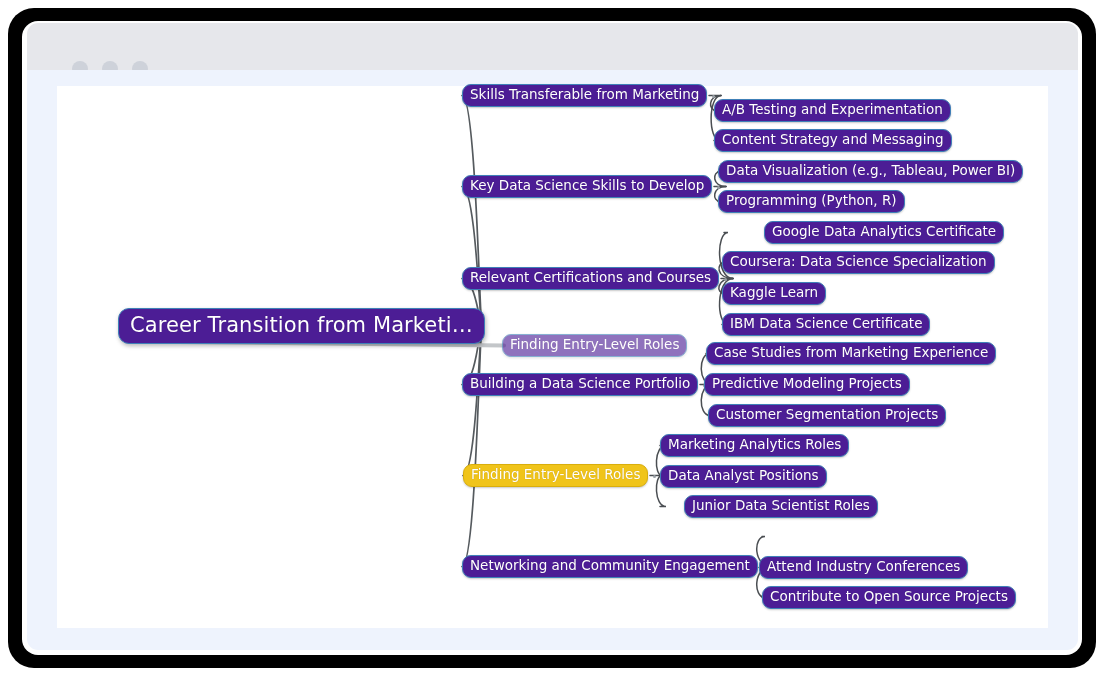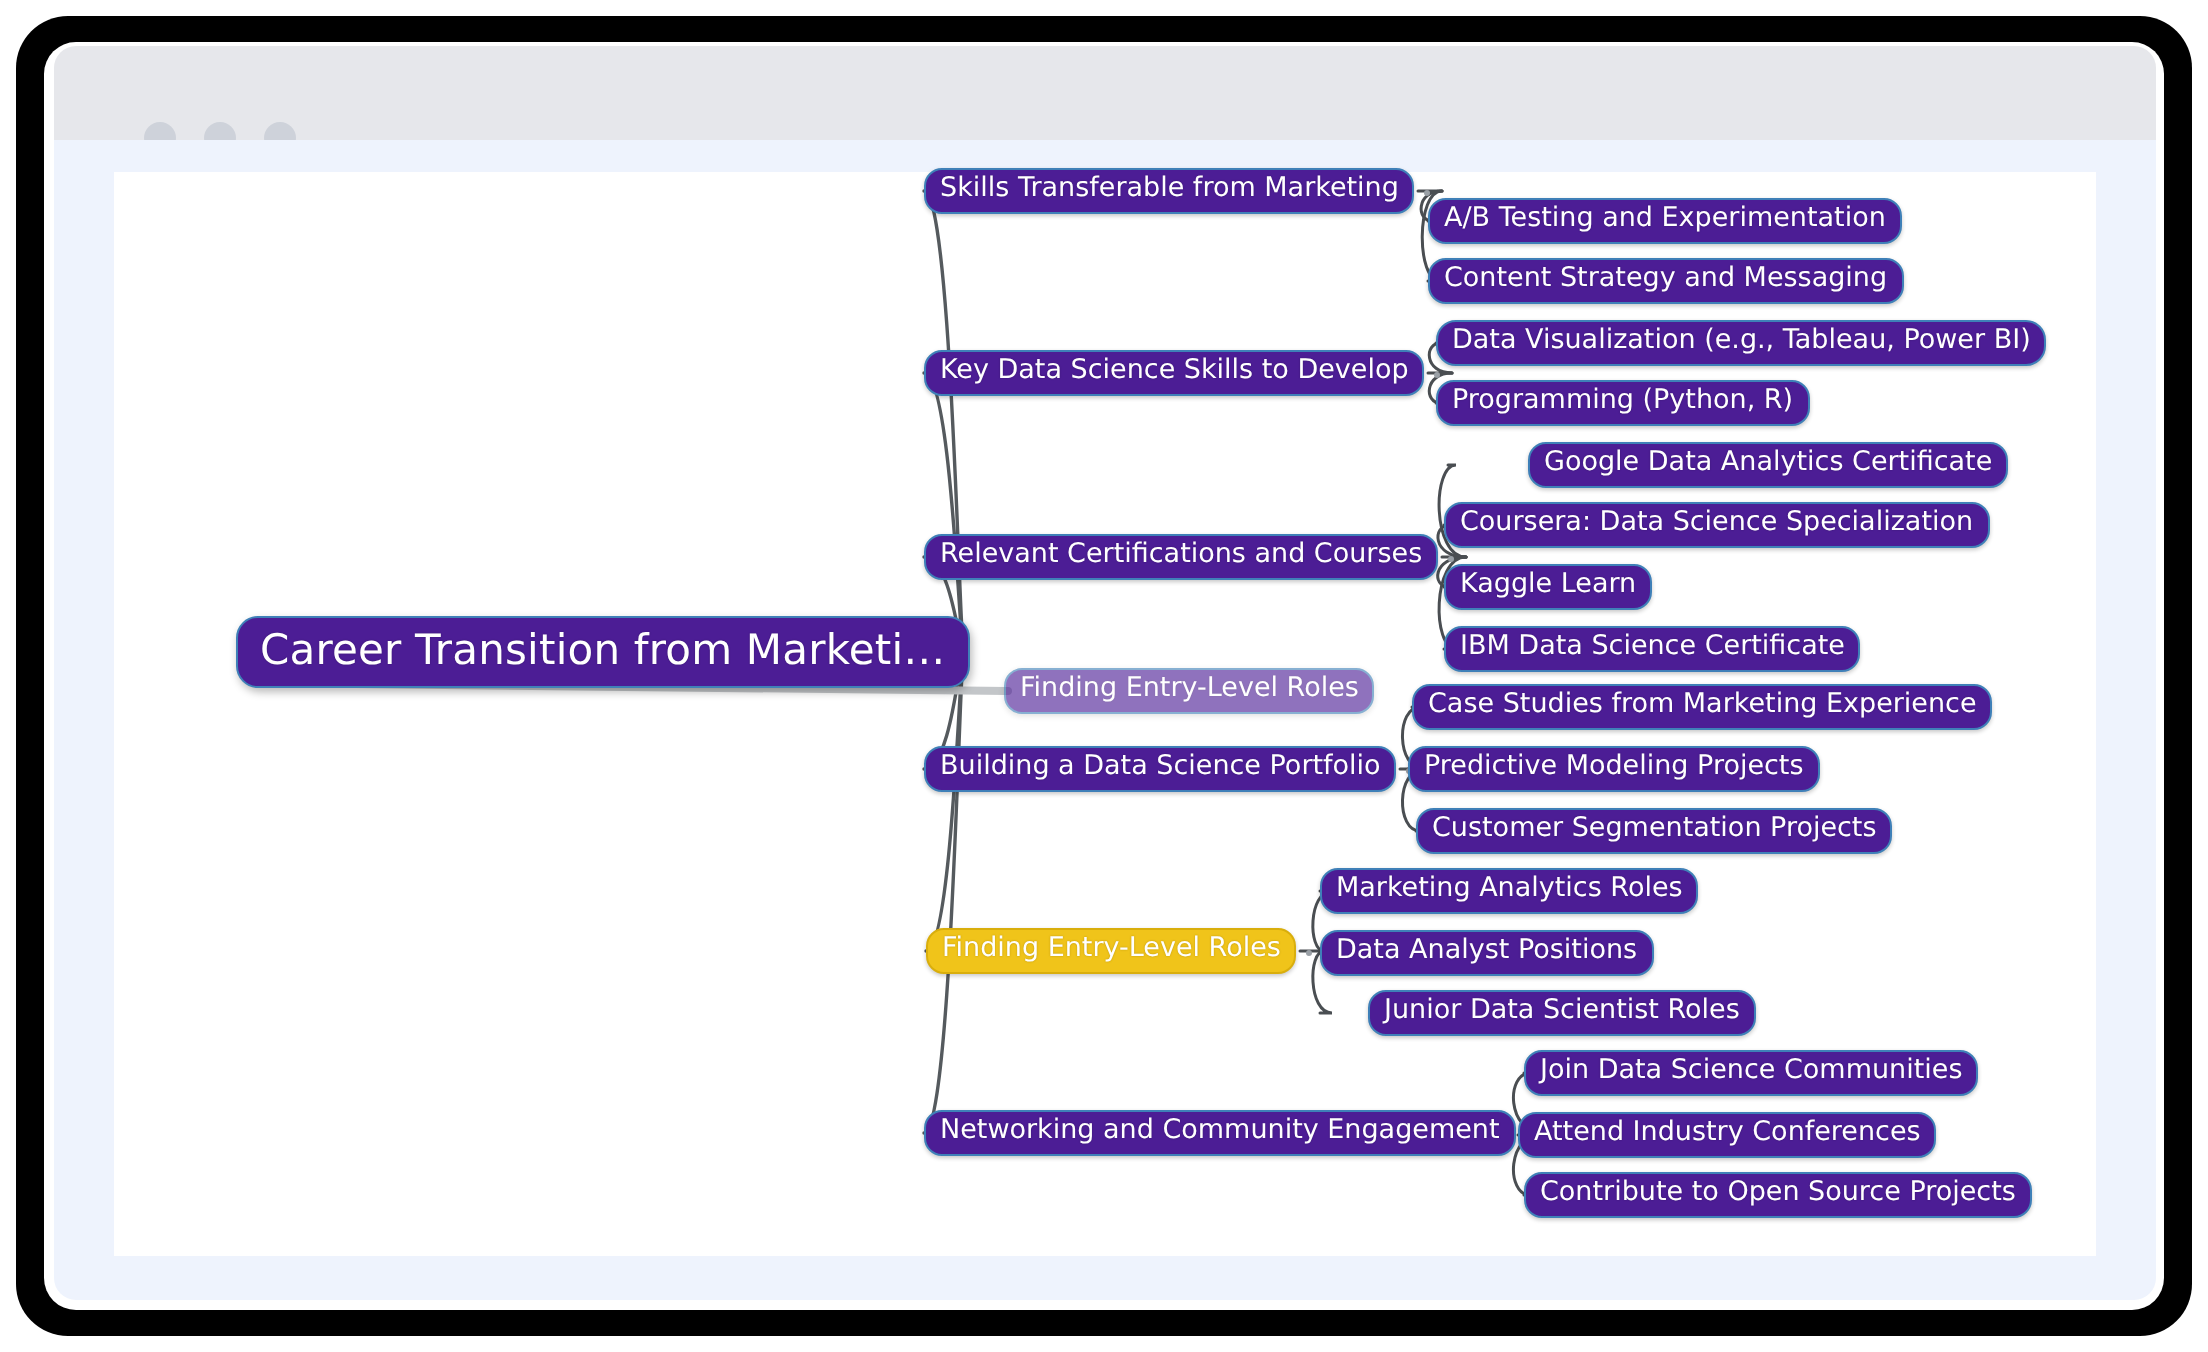--- a/index.html
+++ b/index.html
@@ -191,17 +191,16 @@
     <div class="node lvl2" style="left: 704px; top: 373px;">Predictive Modeling Projects</div>
     <div class="node lvl2" style="left: 706px; top: 342px;">Case Studies from Marketing Experience</div>
     <div class="node lvl2" style="left: 708px; top: 404px; text-align: center;">Customer Segmentation Projects</div>
     <div class="node lvl1 highlight" style="left: 463px; top: 464px;">Finding Entry-Level Roles</div>
     <div class="collapse-dot" style="left: 653px; top: 474.5px;"></div>
     <div class="node lvl2" style="left: 660px; top: 434px;">Marketing Analytics Roles</div>
     <div class="node lvl2" style="left: 660px; top: 465px;">Data Analyst Positions</div>
     <div class="node lvl2" style="left: 684px; top: 495px;">Junior Data Scientist Roles</div>
     <div class="node lvl1" style="left: 462px; top: 555px;">Networking and Community Engagement</div>
     <div class="collapse-dot" style="left: 763px; top: 565.5px;"></div>
-    <div class="node lvl2" style="left: 762px; top: 525px;">Join Data Science Communities</div>
     <div class="node lvl2" style="left: 759px; top: 556px;">Attend Industry Conferences</div>
     <div class="node lvl2" style="left: 762px; top: 586px;">Contribute to Open Source Projects</div>
     <div class="node lvl1 ghost" style="left: 502px; top: 334px;">Finding Entry-Level Roles</div>
   </div>
 
 </body></html>

